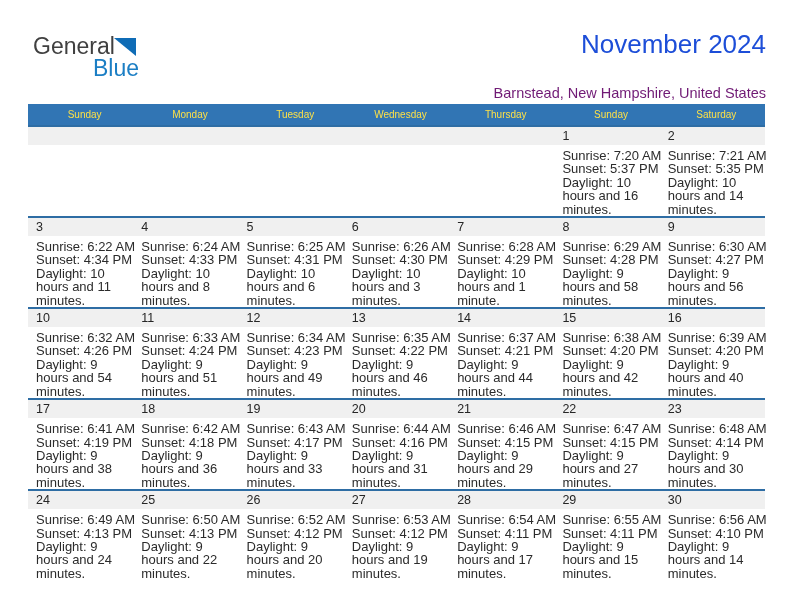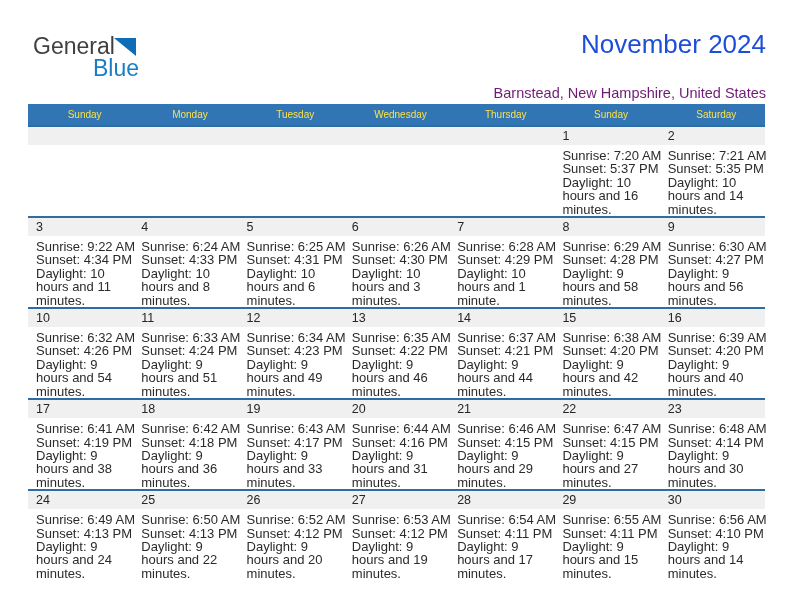--- a/index.html
+++ b/index.html
@@ -214,21 +214,21 @@
               <div>Sunrise: 7:21 AM</div>
               <div>Sunset: 5:35 PM</div>
               <div class="wrapline">Daylight: 10 hours and 14 minutes.</div>
             </div>
           </td>
         </tr>
         <tr class="week">
           <td>
             <div class="daynum">3</div>
             <div class="cellbody">
-              <div>Sunrise: 9:22 AM</div>
+              <div>Sunrise: 6:22 AM</div>
               <div>Sunset: 4:34 PM</div>
               <div class="wrapline">Daylight: 10 hours and 11 minutes.</div>
             </div>
           </td>
           <td>
             <div class="daynum">4</div>
             <div class="cellbody">
               <div>Sunrise: 6:24 AM</div>
               <div>Sunset: 4:33 PM</div>
               <div class="wrapline">Daylight: 10 hours and 8 minutes.</div>

